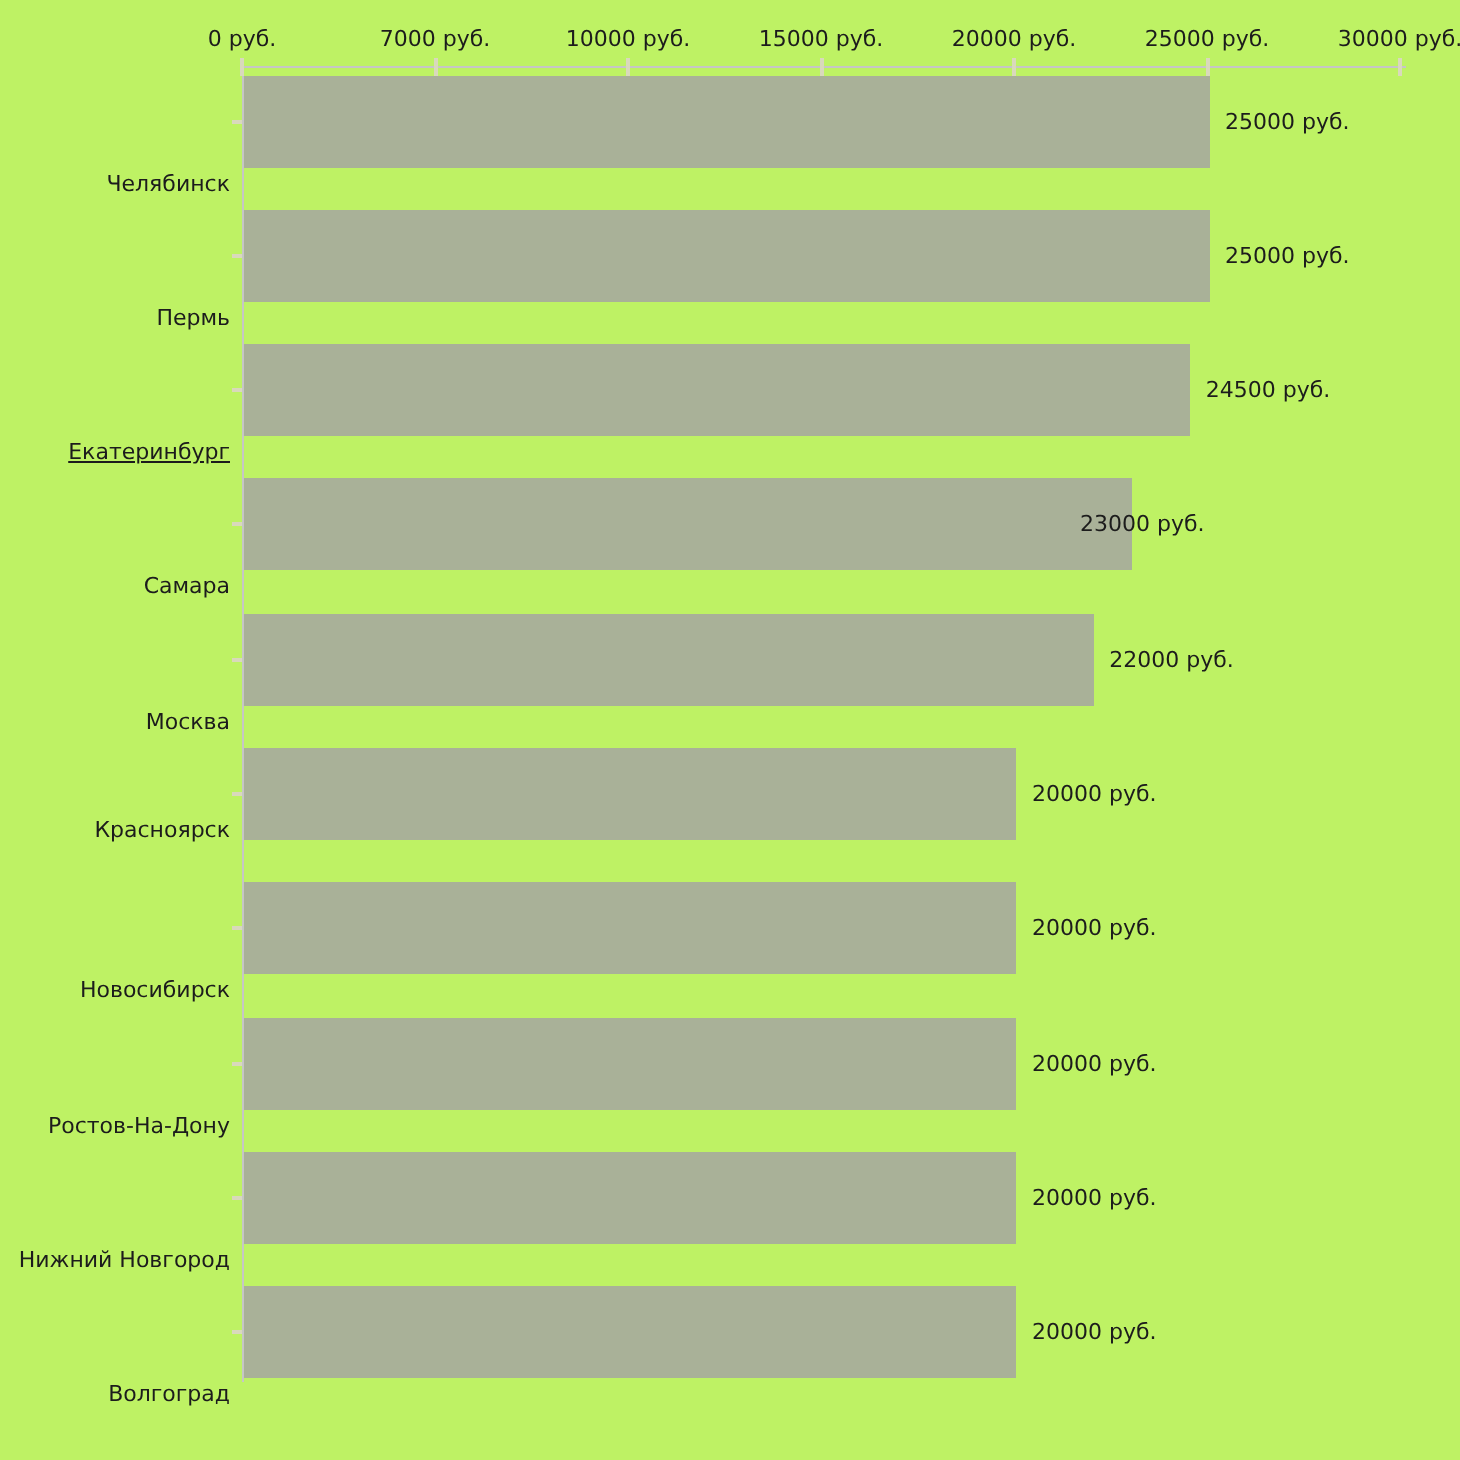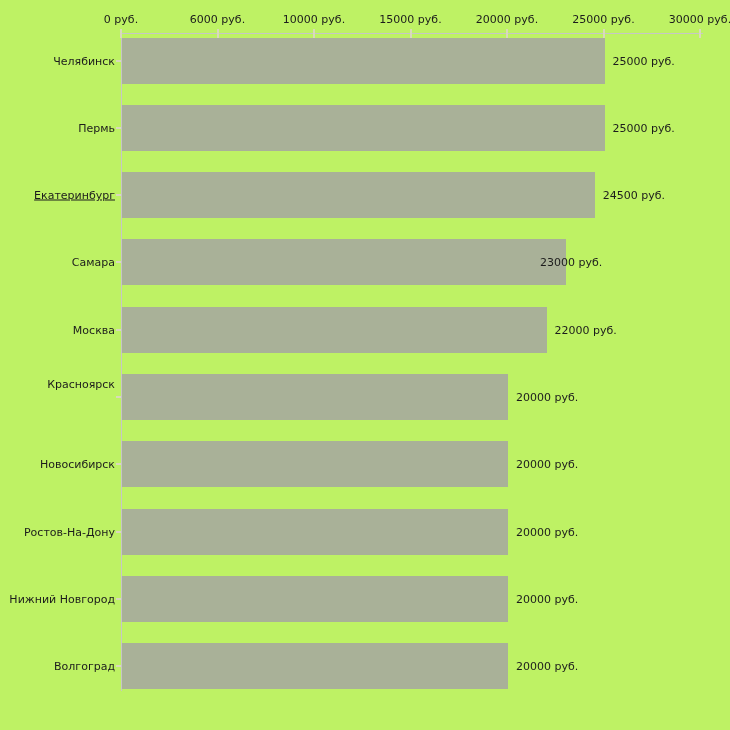--- a/index.html
+++ b/index.html
@@ -4,33 +4,33 @@
 <style>
   html,body{margin:0;padding:0;background:#ffffff;}
   body{width:730px;height:730px;font-family:"DejaVu Sans","Liberation Sans",sans-serif;}
   .chart{position:relative;width:730px;height:730px;overflow:hidden;background:#bef264;}
   .axis-line-x{position:absolute;height:1px;background:#c6c6c6;}
   .axis-line-y{position:absolute;width:1px;background:#c6c6c6;}
   .tick-x{position:absolute;width:2px;height:9px;background:#d9d9bc;}
   .tick-y{position:absolute;width:5px;height:2px;background:#d9d9bc;}
   .xlabel{position:absolute;font-size:11px;color:#1c1c1c;transform:translateX(-50%);white-space:nowrap;top:13px;}
   .bar{position:absolute;background:#a9b198;}
-  .cat-label{position:absolute;font-size:11px;color:#1c1c1c;white-space:nowrap;transform:translate(-100%,-50%);}
+  .cat-label{position:absolute;font-size:11px;color:#1c1c1c;white-space:nowrap;transform:translate(-100%,-50%);margin-top:31px;}
   .val-label{position:absolute;font-size:11px;color:#1c1c1c;white-space:nowrap;transform:translateY(-50%);}
 </style>
 </head>
 <body>
 
 <div class="chart" id="chart">
     <div class="axis-line-x" style="left: 121px; top: 33px; width: 582px;"></div>
     <div class="axis-line-y" style="left: 121px; top: 33px; height: 658px;"></div>
     <div class="tick-x" style="left: 120px; top: 29px;"></div>
     <div class="xlabel" style="left: 121px;">0 руб.</div>
     <div class="tick-x" style="left: 216.5px; top: 29px;"></div>
-    <div class="xlabel" style="left: 217.5px;">6000 руб.</div>
+    <div class="xlabel" style="left: 217.5px;">7000 руб.</div>
     <div class="tick-x" style="left: 313px; top: 29px;"></div>
     <div class="xlabel" style="left: 314px;">10000 руб.</div>
     <div class="tick-x" style="left: 409.5px; top: 29px;"></div>
     <div class="xlabel" style="left: 410.5px;">15000 руб.</div>
     <div class="tick-x" style="left: 506px; top: 29px;"></div>
     <div class="xlabel" style="left: 507px;">20000 руб.</div>
     <div class="tick-x" style="left: 602.5px; top: 29px;"></div>
     <div class="xlabel" style="left: 603.5px;">25000 руб.</div>
     <div class="tick-x" style="left: 699px; top: 29px;"></div>
     <div class="xlabel" style="left: 700px;">30000 руб.</div>

